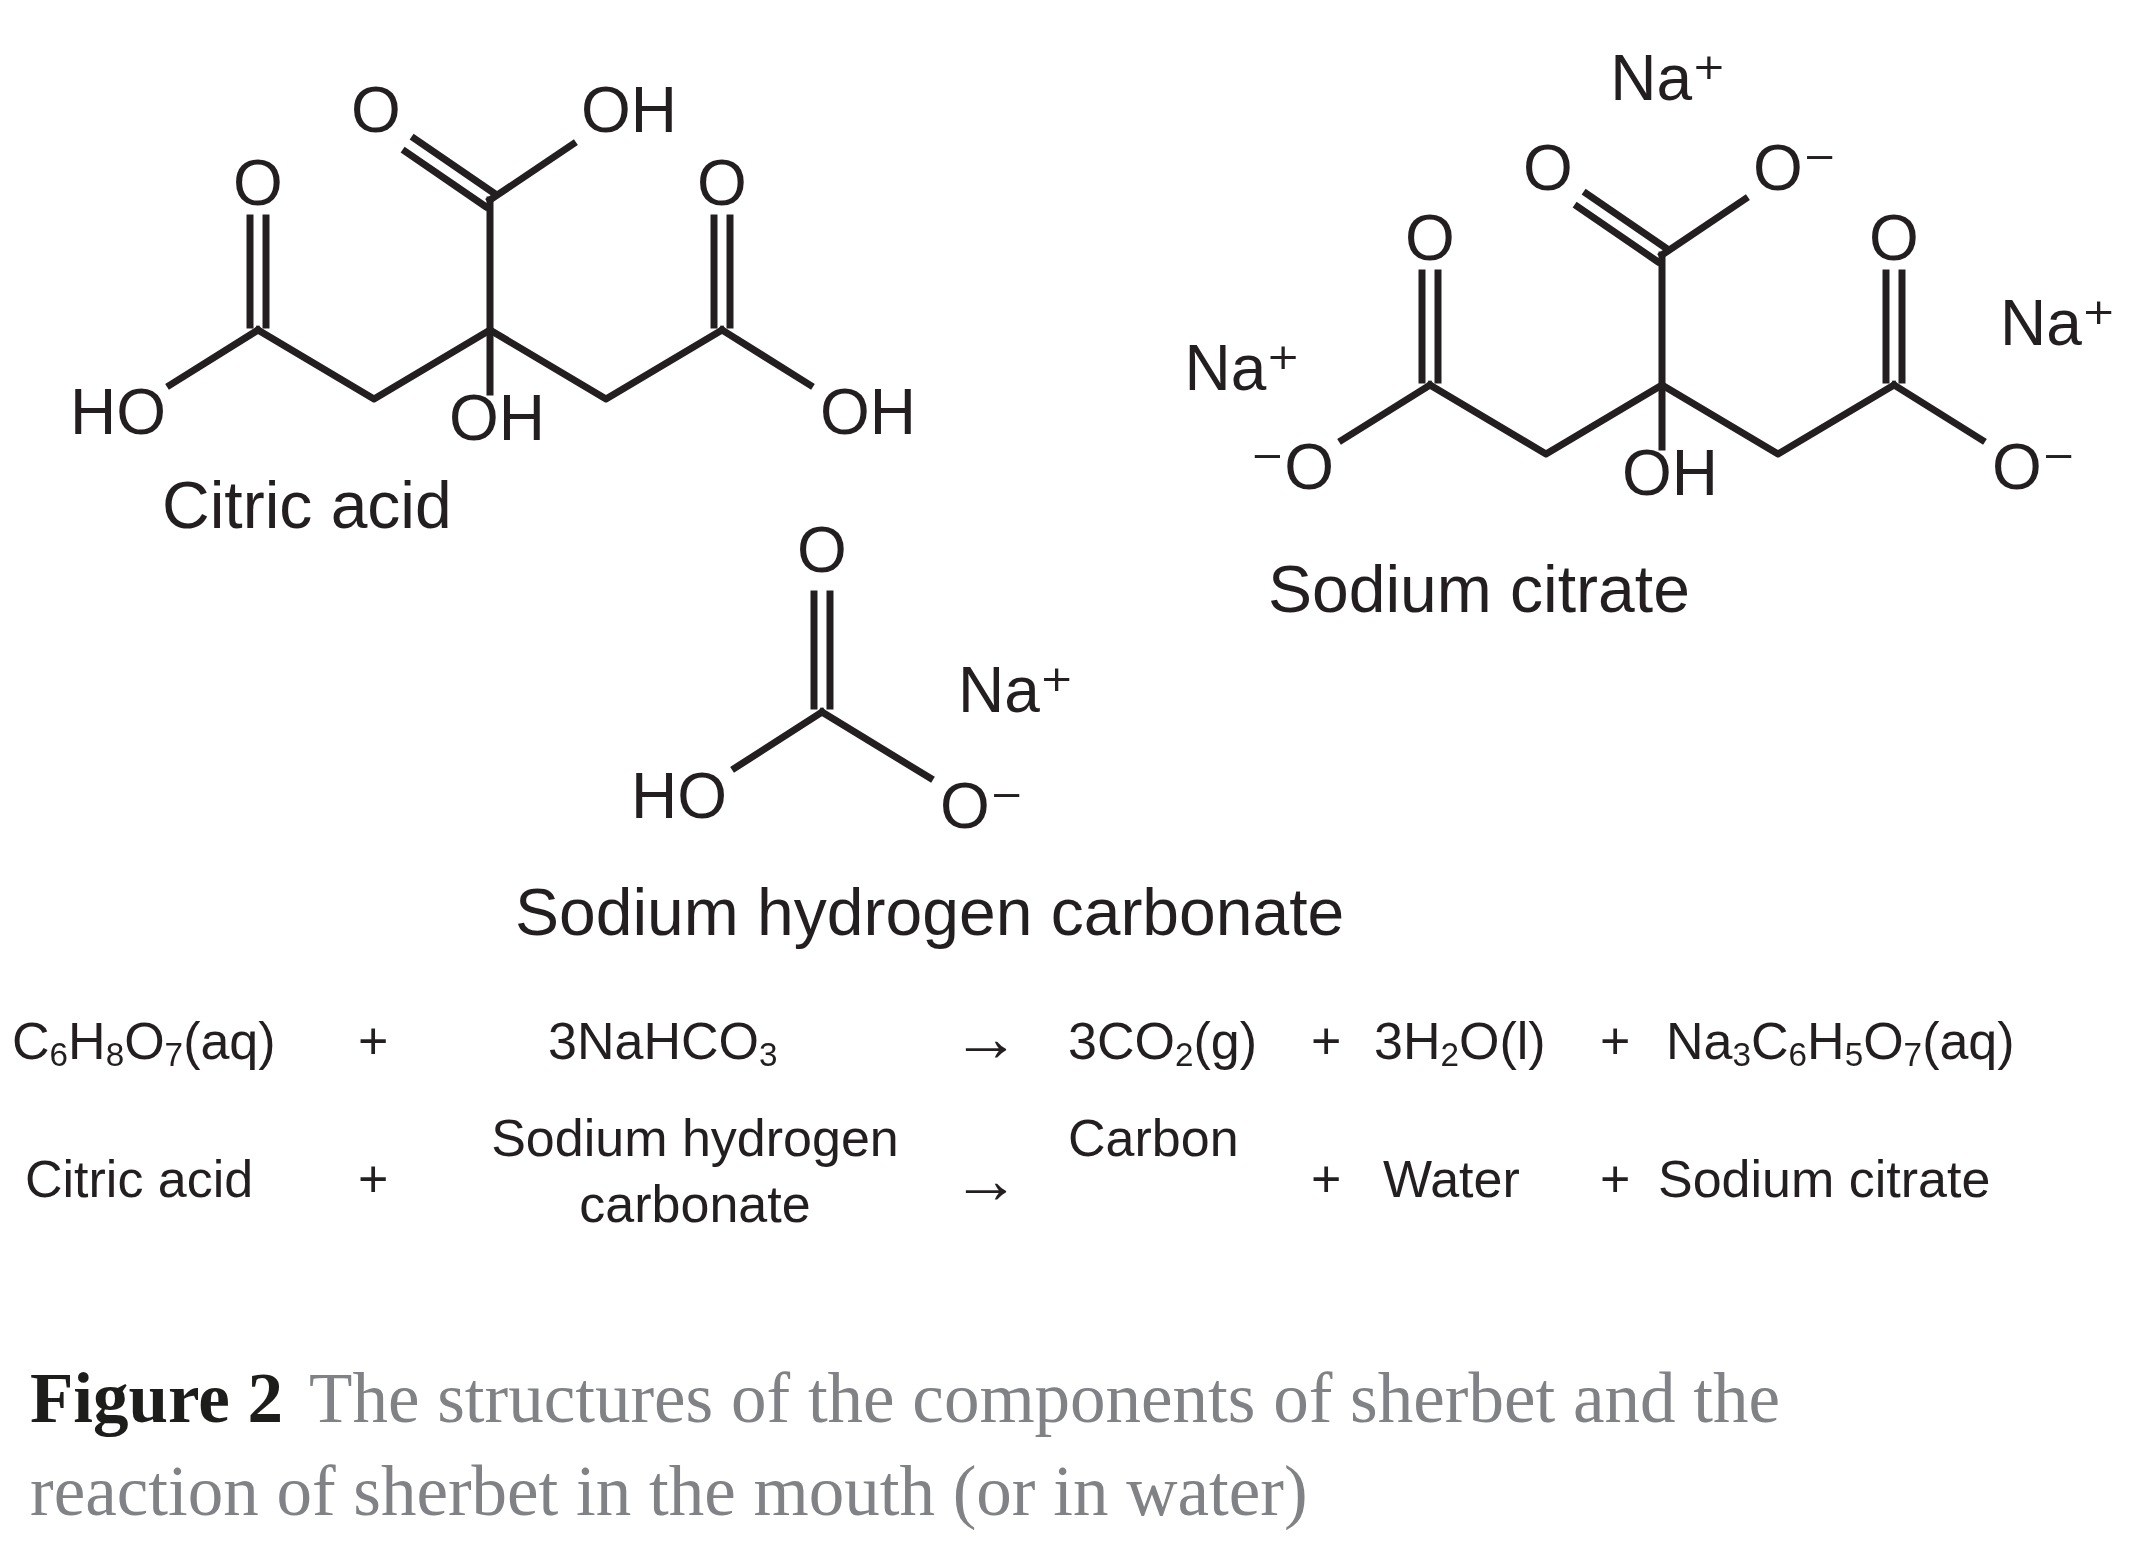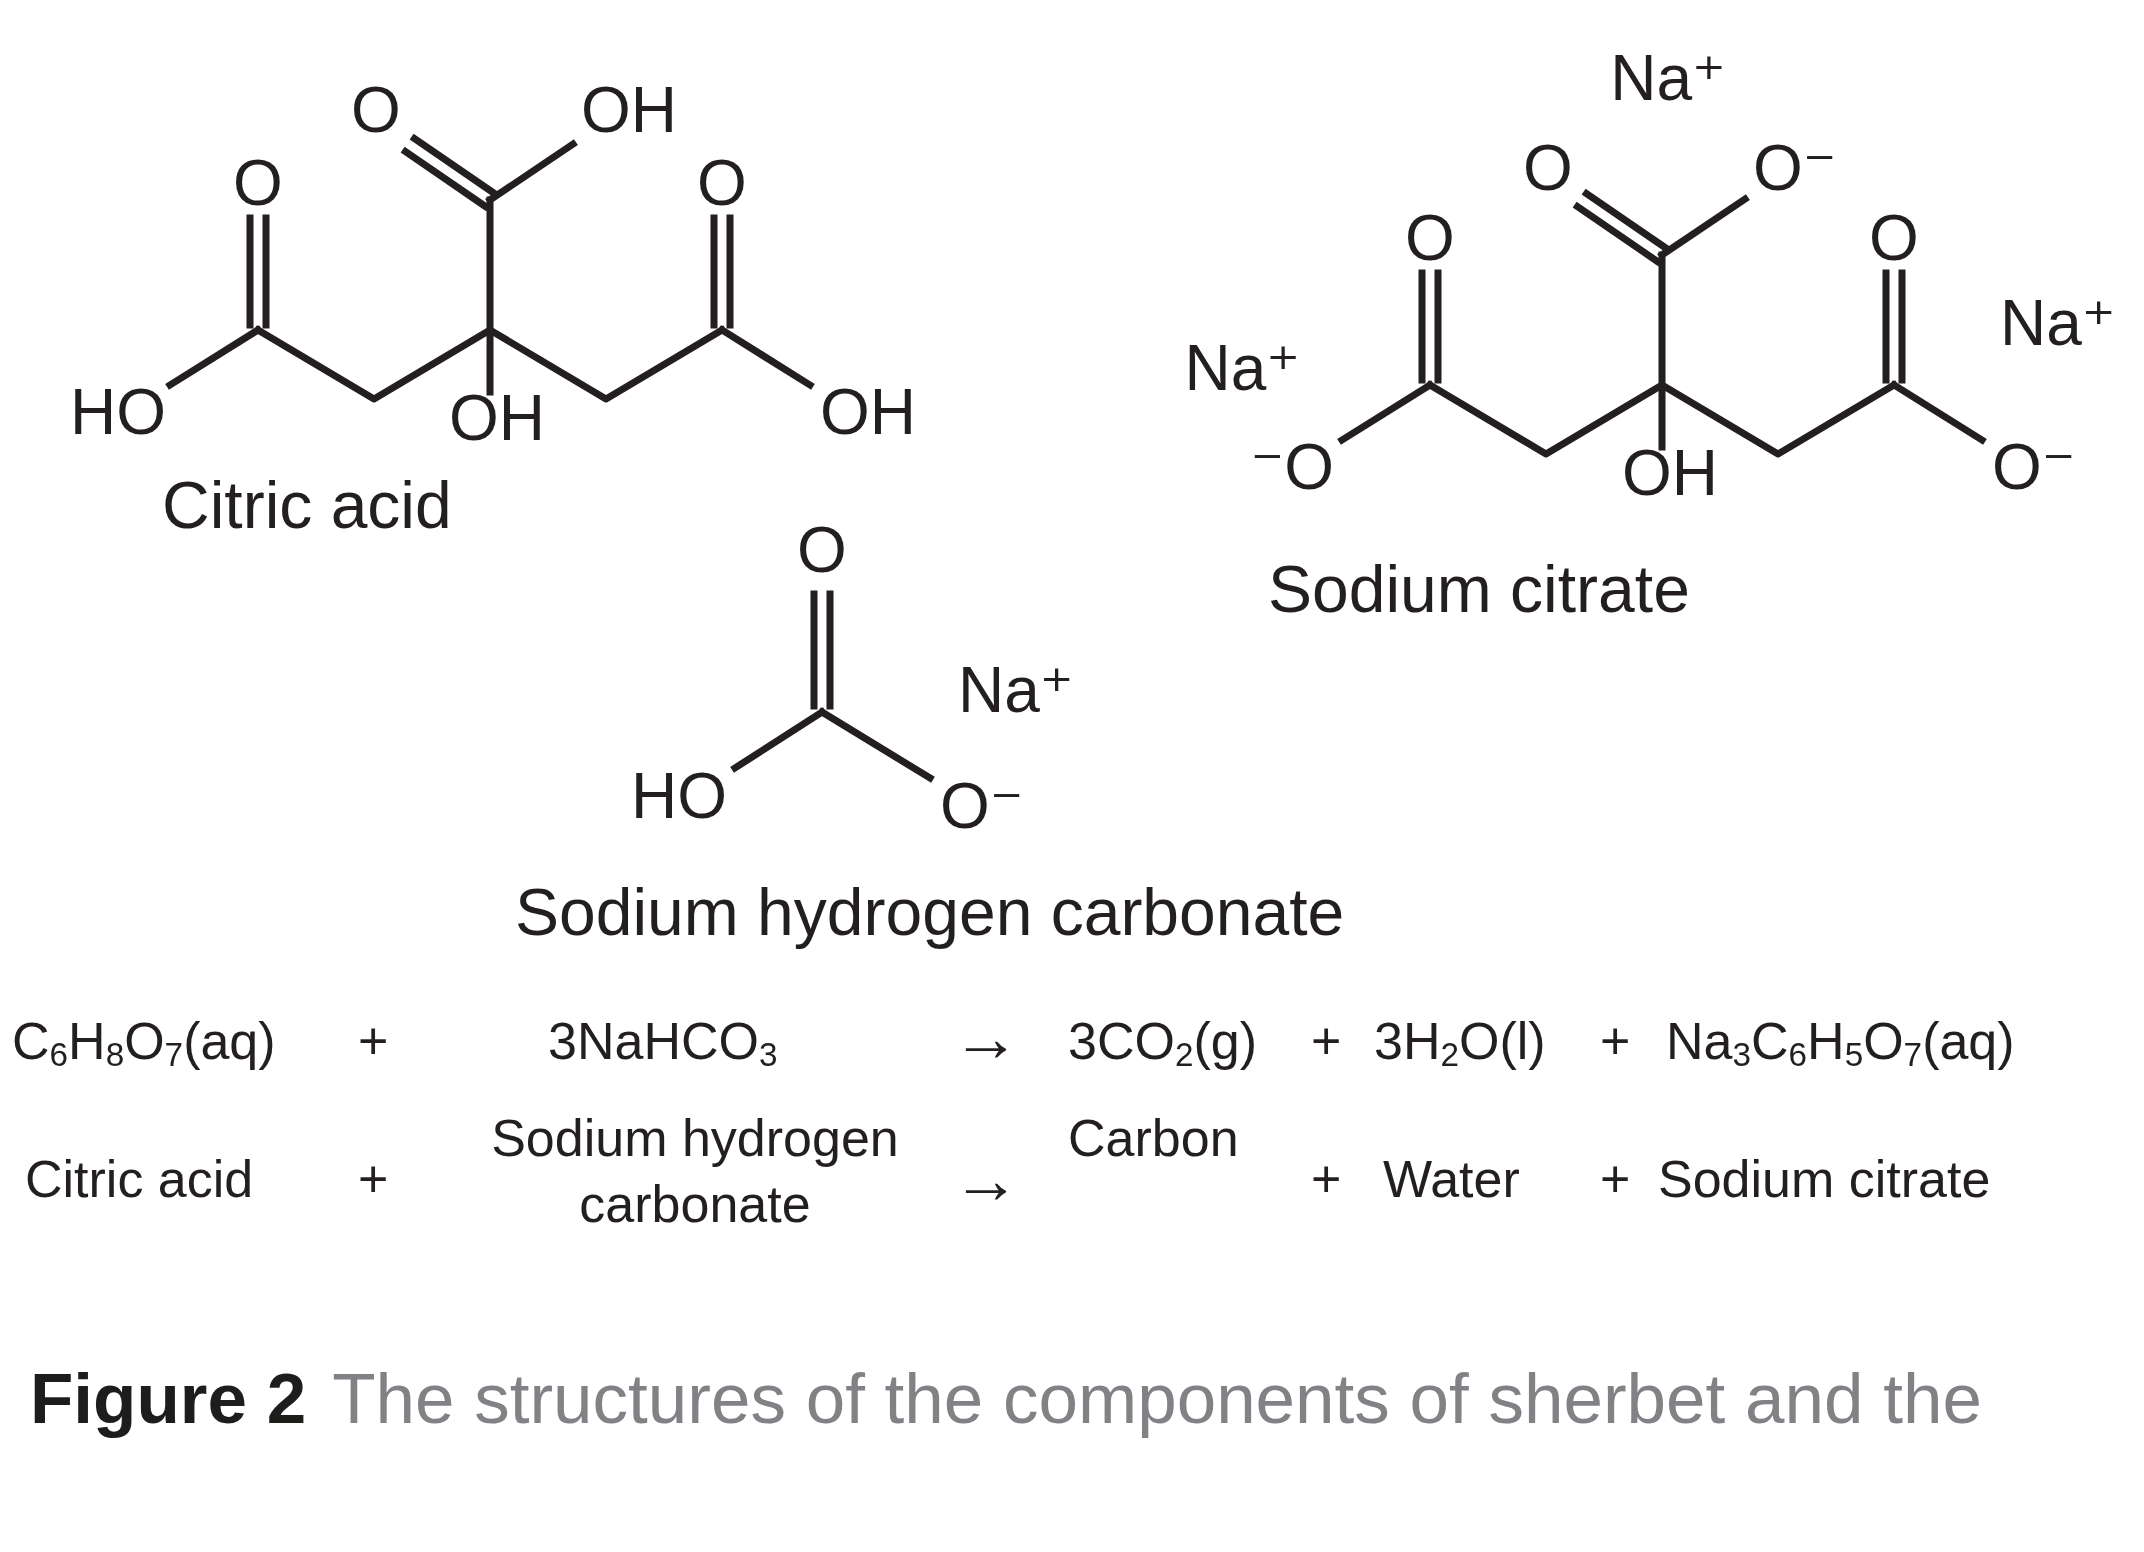--- a/index.html
+++ b/index.html
@@ -28,20 +28,21 @@
   sub{font-size:0.64em;vertical-align:-0.22em;line-height:0;}
   .arrow{font-size:68px;}
   .caption{
     position:absolute;
     left:30px;
     top:1352px;
     width:2090px;
     font-size:71px;
     line-height:93px;
     color:#808285;
+    font-family:Liberation Serif, serif;
   }
   .caption .fig-label{
     font-weight:bold;
     color:#1d1d1b;
     margin-right:26px;
   }
 </style>
 </head>
 <body>
 
@@ -134,15 +135,16 @@
     <span class="eq arrow" style="left:952px;top:1146px;">→</span>
     <span class="eq two-line" style="left:1068px;top:1105px;"><span>Carbon</span><br></span>
     <span class="eq" style="left:1311px;top:1146px;">+</span>
     <span class="eq" style="left:1383px;top:1146px;">Water</span>
     <span class="eq" style="left:1600px;top:1146px;">+</span>
     <span class="eq" style="left:1658px;top:1146px;">Sodium citrate</span>
   </div>
 
   <div class="caption">
     <span class="fig-label">Figure 2</span><span>The structures of the components of sherbet and the</span><br>
+    <span>reaction of sherbet in the mouth (or in water)</span>
   </div>
 
 </div>
 
 </body></html>

